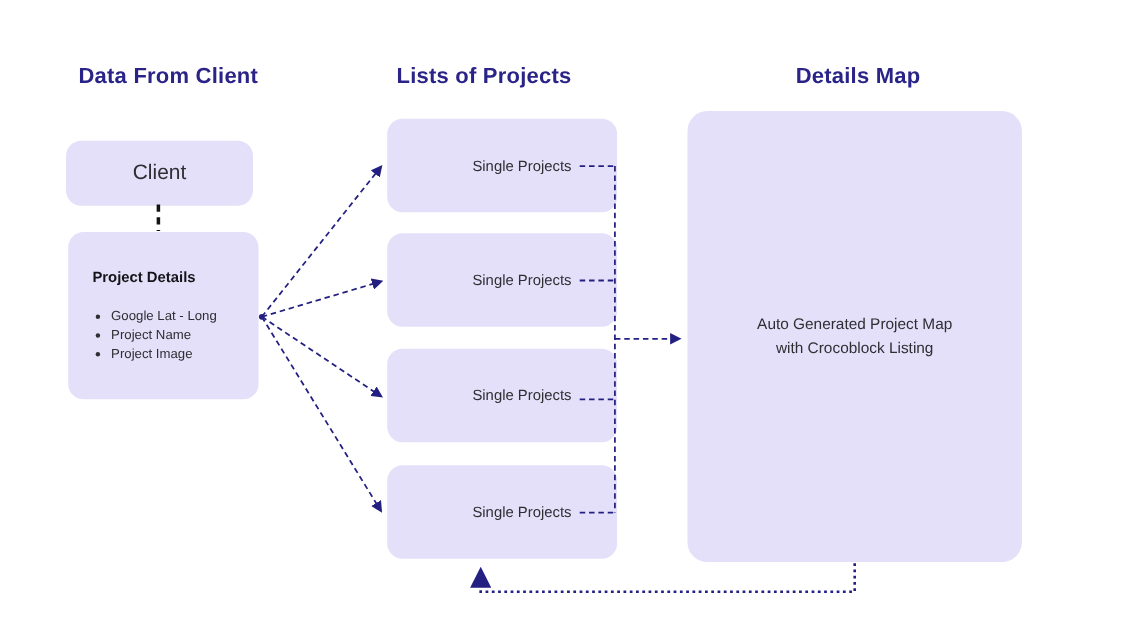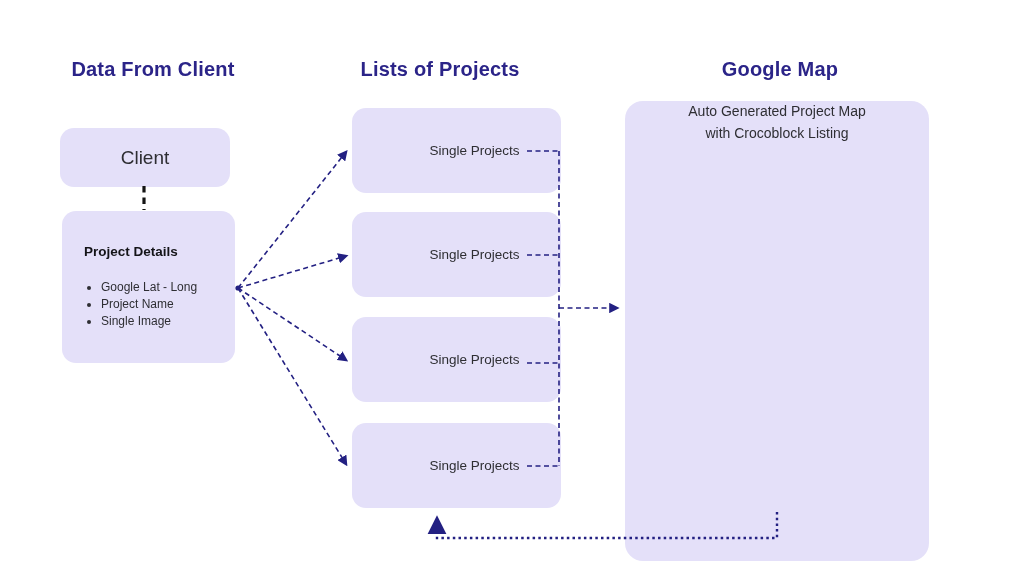--- a/index.html
+++ b/index.html
@@ -17,43 +17,43 @@
   .box{
     position:absolute;background:#e4e0f9;border-radius:14px;color:#2e2e33;
   }
   .client-box{left:60px;top:128px;width:170px;height:59px;display:flex;align-items:center;justify-content:center;font-size:19px;}
   .details-box{left:62px;top:211px;width:173px;height:152px;display:flex;flex-direction:column;justify-content:center;padding-left:22px;box-sizing:border-box;}
   .details-title{font-weight:700;font-size:13.5px;color:#141418;margin-bottom:16px;}
   .details-box ul{margin:2px 16px 0 0;padding-left:17px;font-size:12px;color:#2e2e33;}
   .details-box li{margin:3px 0;}
   .sp-box{left:352px;width:173px;height:85px;display:flex;align-items:center;justify-content:center;font-size:13.5px;padding-left:36px;}
   .sp-1{top:108px;} .sp-2{top:212px;} .sp-3{top:317px;} .sp-4{top:423px;}
-  .map-box{left:625px;top:101px;width:304px;height:460px;border-radius:18px;display:flex;align-items:flex-start;justify-content:center;}
+  .map-box{left:625px;top:101px;width:304px;height:410px;border-radius:18px;display:flex;align-items:center;justify-content:center;}
   .map-box .map-label{max-width:200px;text-align:center;font-size:14px;line-height:1.55;color:#2e2e33;}
   svg.connectors{position:absolute;left:0;top:0;pointer-events:none;}
 </style>
 </head>
 <body>
 
 <div class="canvas">
 
   <h2 class="col-title middle">Lists of Projects</h2>
   <h2 class="col-title left">Data From Client</h2>
-  <h2 class="col-title right">Google Map</h2>
+  <h2 class="col-title right">Details Map</h2>
 
   <div class="box client-box">
     <span>Client</span>
   </div>
 
   <div class="box details-box">
     <div class="details-title">Project Details</div>
     <ul>
       <li>Google Lat - Long</li>
       <li>Project Name</li>
-      <li>Single Image</li>
+      <li>Project Image</li>
     </ul>
   </div>
 
   <div class="box sp-box sp-1">
     <span>Single Projects</span>
   </div>
   <div class="box sp-box sp-2">
     <span>Single Projects</span>
   </div>
   <div class="box sp-box sp-3">

